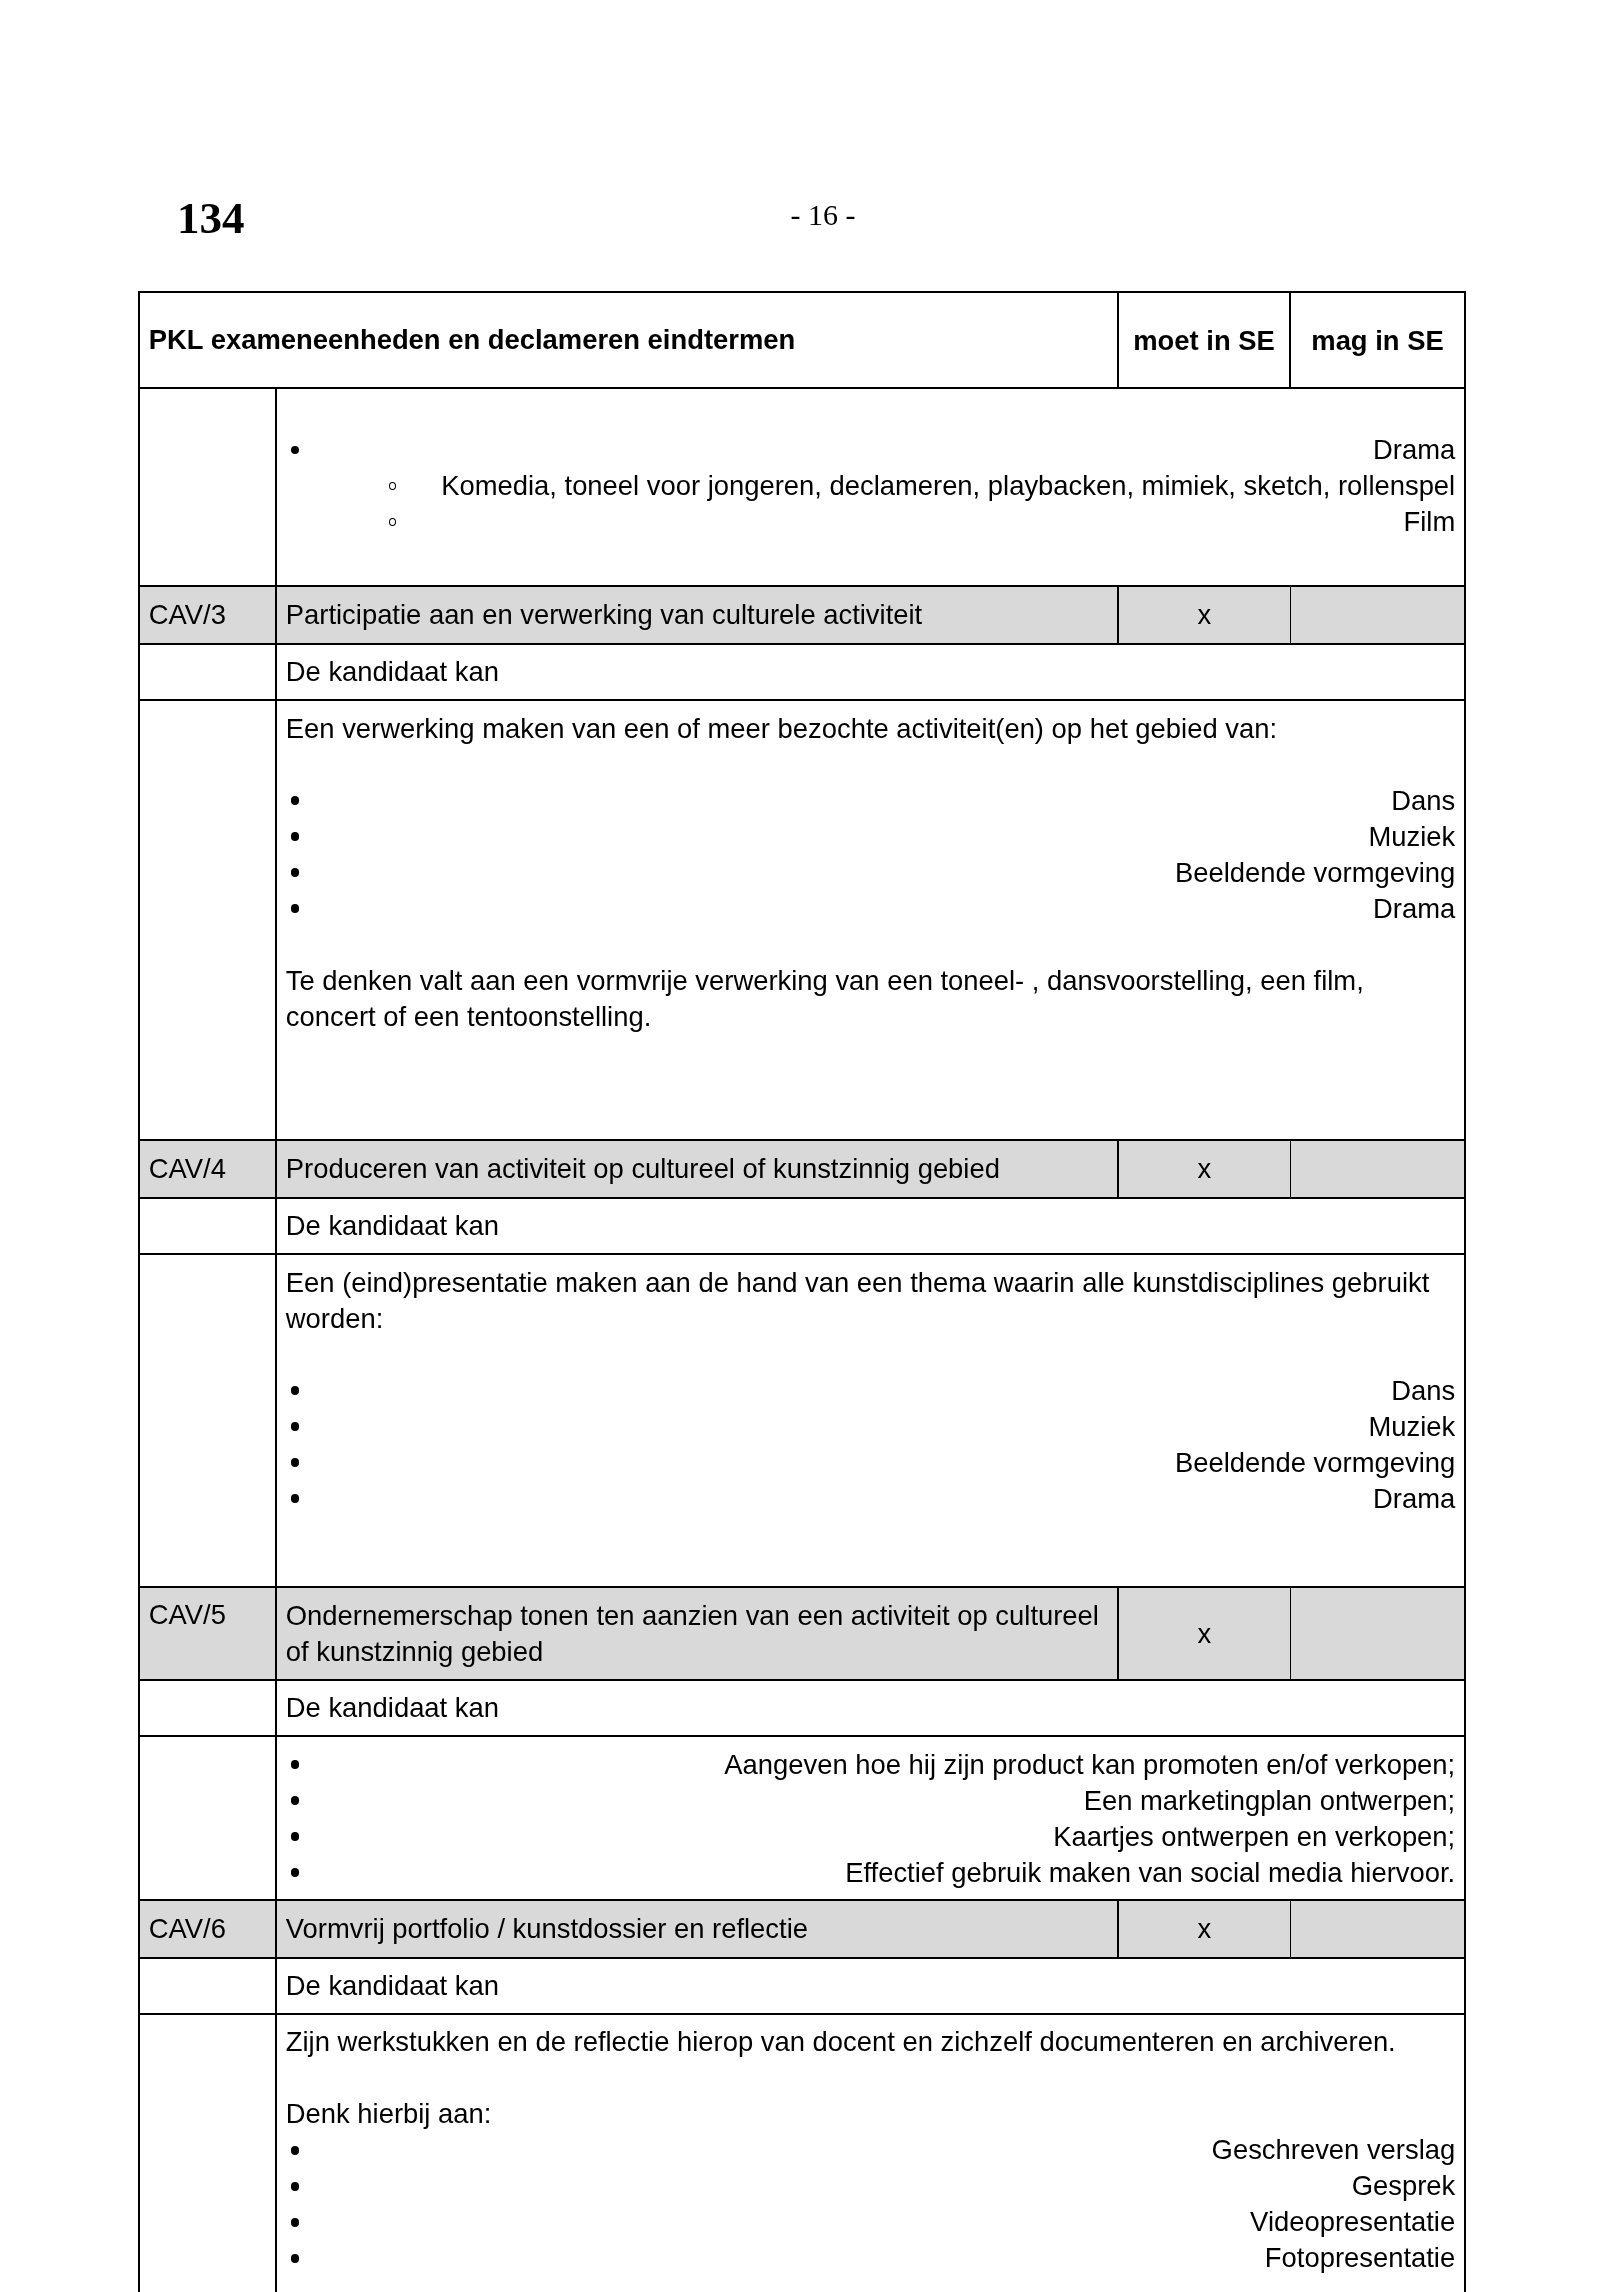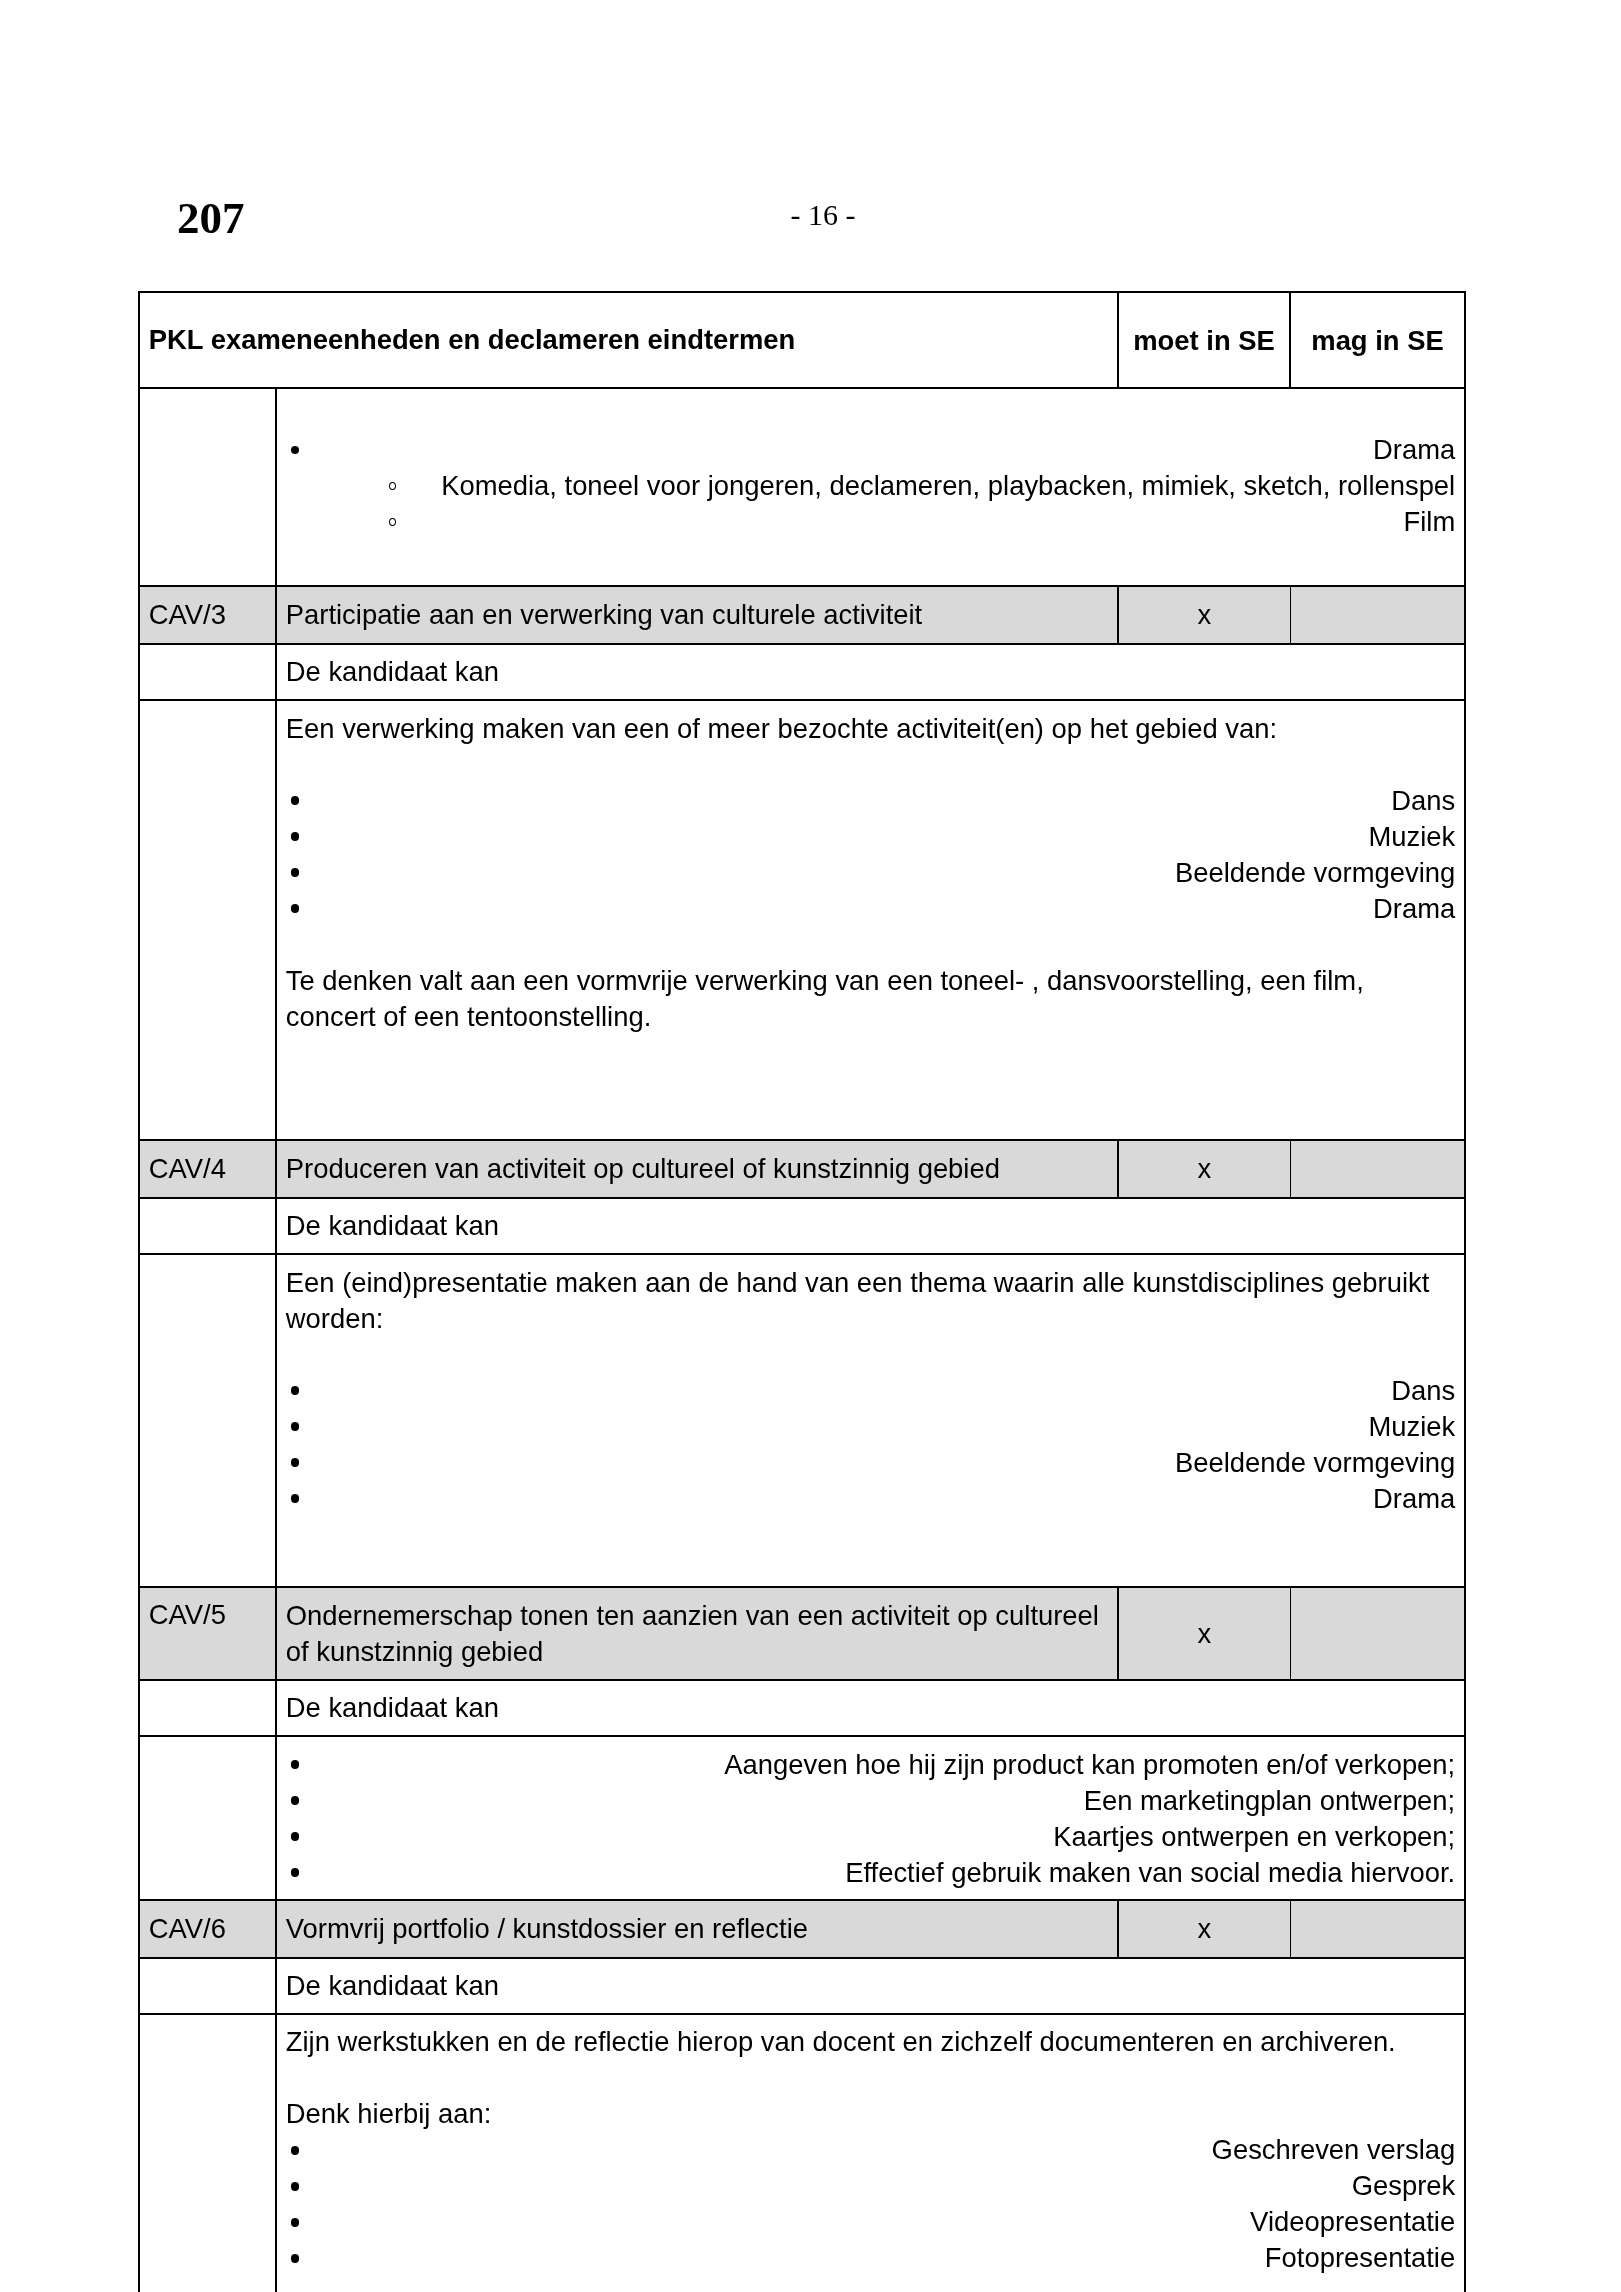--- a/index.html
+++ b/index.html
@@ -26,21 +26,21 @@
   ul.b > li::before { content:""; position:absolute; left:4.9px; top:13.7px; width:8.8px; height:8.8px; border-radius:50%; background:#000; }
   ul.o { list-style:none; margin:0; padding:0 0 0 98px; }
   ul.o > li { position:relative; padding-left:50px; }
   ul.o > li::before { content:""; position:absolute; left:3.9px; top:13.7px; width:7.8px; height:8.8px; border-radius:50%; border:1.5px solid #000; box-sizing:border-box; }
   p { margin:0; }
   .gap { height:36px; }
 </style>
 </head>
 <body>
 
-<div class="page-num">207</div>
+<div class="page-num">134</div>
 <div class="page-marker">- 16 -</div>
 
 <table class="main">
   <colgroup>
       <col class="c1">
       <col class="c2">
       <col class="c3">
       <col class="c4">
     </colgroup>
 

